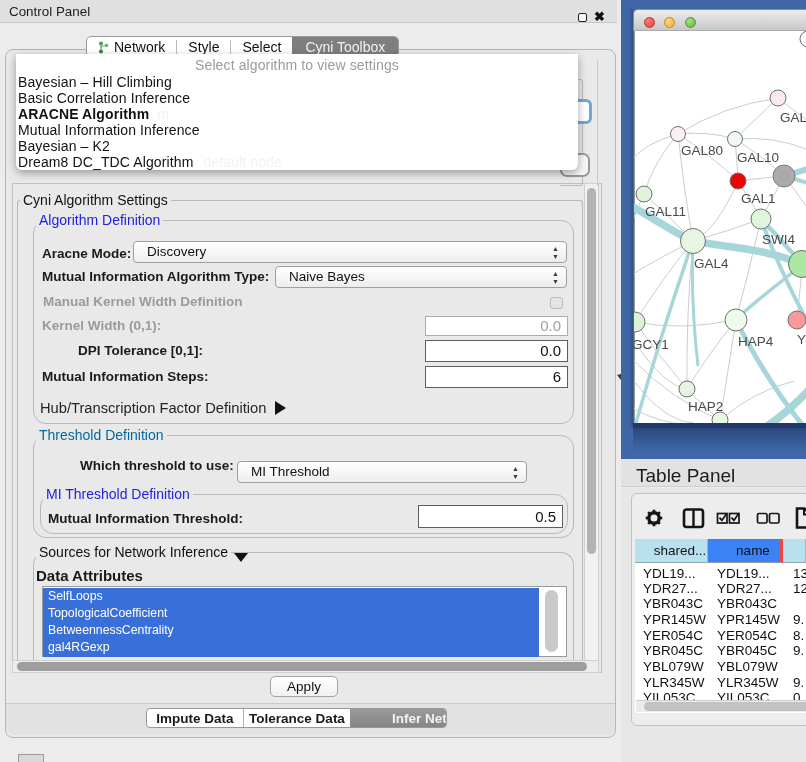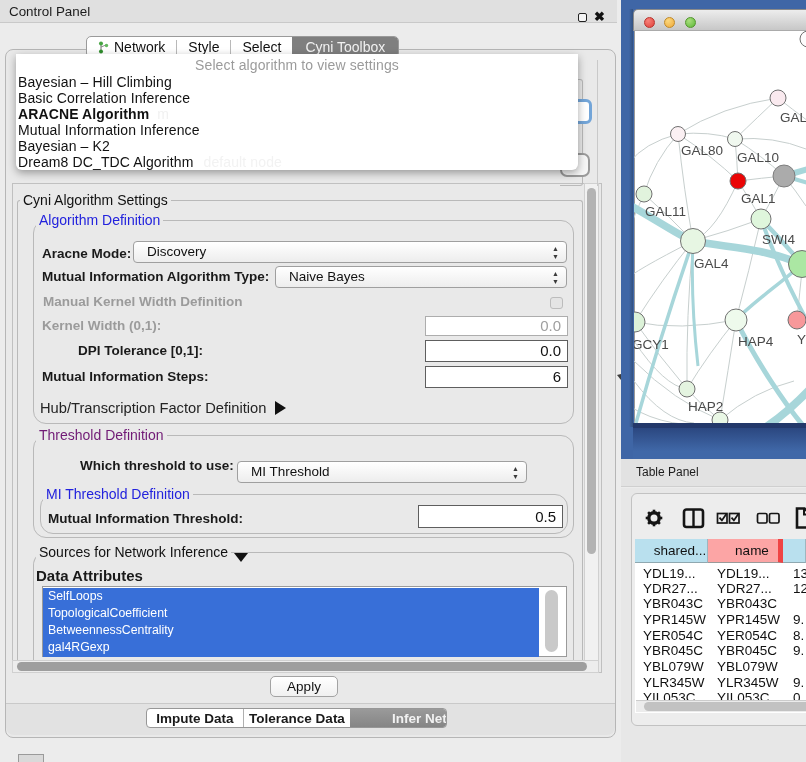--- a/index.html
+++ b/index.html
@@ -66,28 +66,28 @@
 
 
 #desktop { left:621px; top:0; width:185px; height:459px; background:#3f66a6; }
 #netwin { left:633px; top:9px; width:173px; height:418px; }
 #nettitle { position:absolute; left:0; top:0; width:173px; height:22px; background:linear-gradient(#ededed,#c7c7c7); border-top:1px solid #8a8a8a; border-left:1px solid #8a8a8a; border-bottom:1px solid #ababab; border-radius:5px 0 0 0; }
 .tl { position:absolute; top:6.5px; width:11px; height:11px; border-radius:50%; }
 #netcontent { position:absolute; left:1px; top:22px; width:172px; height:392px; background:#fff; border-left:1px solid #999; }
 #netshadow { position:absolute; left:0; top:414px; width:173px; height:5px; background:#23386a; }
 
 #tpbar { left:621px; top:459px; width:185px; height:28px; background:#e2e2e2; border-bottom:1px solid #cfcfcf; }
-#tpbar .t { position:absolute; left:15px; top:6px; font-size:12px; color:#1c1c1c; }
+#tpbar .t { position:absolute; left:15px; top:6px; font-size:19px; color:#1c1c1c; }
 #tpbg { left:621px; top:488px; width:185px; height:274px; background:#e7e7e7; }
 #tpanel { left:631px; top:493px; width:180px; height:233px; background:#ededed; border:1px solid #c2c2c2; border-radius:6px; }
 
 
 #tbl { left:635px; top:539px; width:171px; height:174px; background:#fff; font-size:13.5px; color:#111; overflow:hidden; }
 #tbl .hdr { position:absolute; top:0; height:24px; line-height:24px; text-align:center; padding-left:18px; border-right:1px solid #9db6bf; border-bottom:1px solid #8fa8b0; background:#b9e0ee; }
-#tbl .hg { background:#fca5a5; border-right:5px solid #ef4444; border-bottom:1px solid #9a9a9a; }
+#tbl .hg { background:#3b82f6; border-right:3px solid #ef4444; border-bottom:1px solid #9a9a9a; }
 #tbl .cell { position:absolute; white-space:nowrap; height:15px; line-height:15px; }
 #tblhsb { left:636px; top:700px; width:170px; height:12px; background:#ececec; border-top:1px solid #cccccc; }
 #tblhsb .th { position:absolute; left:8px; top:1px; width:170px; height:9px; background:#c2c2c2; border-radius:5px 0 0 5px; }
 </style>
 </head>
 <body>
 
 <div class="abs" style="left:2px; top:0; width:3px; height:3px; background:#555;"></div>
 <div class="abs" id="titlebar">
     <div class="t">Control Panel</div>
@@ -128,21 +128,21 @@
 <div class="lbl dis" style="left:42px; top:318px;">Kernel Width (0,1):</div>
 <div class="tf gray" style="left:425px; top:316px; width:143px; height:20px; line-height:18px;">0.0</div>
 <div class="lbl" style="left:42px; top:343px;margin-left:36px;">DPI Tolerance [0,1]:</div>
 <div class="tf" style="left:425px; top:340px; width:143px; height:22px; line-height:20px;">0.0</div>
 <div class="lbl" style="left:42px; top:369px;">Mutual Information Steps:</div>
 <div class="tf" style="left:425px; top:366px; width:143px; height:22px; line-height:20px;">6</div>
 <div class="abs" style="left:40px; top:400px; font-size:14.7px; color:#242424;">Hub/Transcription Factor Definition</div>
 <div class="abs" style="left:275px; top:401px; width:0; height:0; border-top:7px solid transparent; border-bottom:7px solid transparent; border-left:11px solid #111;"></div>
 
 <div class="fs" style="left:33px; top:435px; width:541px; height:103px;">
-  <div class="lg" style="color:#701a75;">Threshold Definition</div>
+  <div class="lg" style="color:#0369a1;">Threshold Definition</div>
 </div>
 <div class="lbl" style="left:80px; top:458px;">Which threshold to use:</div>
 <div class="combo" style="left:237px; top:453px; width:290px;margin-top:8px;">MI Threshold<span class="arr">▲<br>▼</span></div>
 <div class="fs" style="left:40px; top:494px; width:528px; height:40px;">
   <div class="lg" style="color:#2222dd;">MI Threshold Definition</div>
 </div>
 <div class="lbl" style="left:48px; top:511px;">Mutual Information Threshold:</div>
 <div class="tf" style="left:418px; top:505px; width:145px; height:23px; line-height:21px;">0.5</div>
 
 <div class="fs" style="left:33px; top:552px; width:541px; height:121px; border-bottom:none;">

